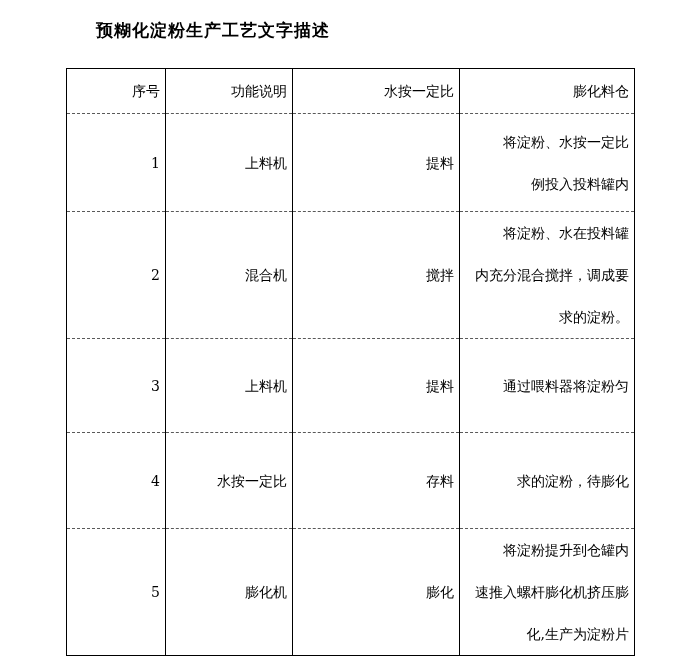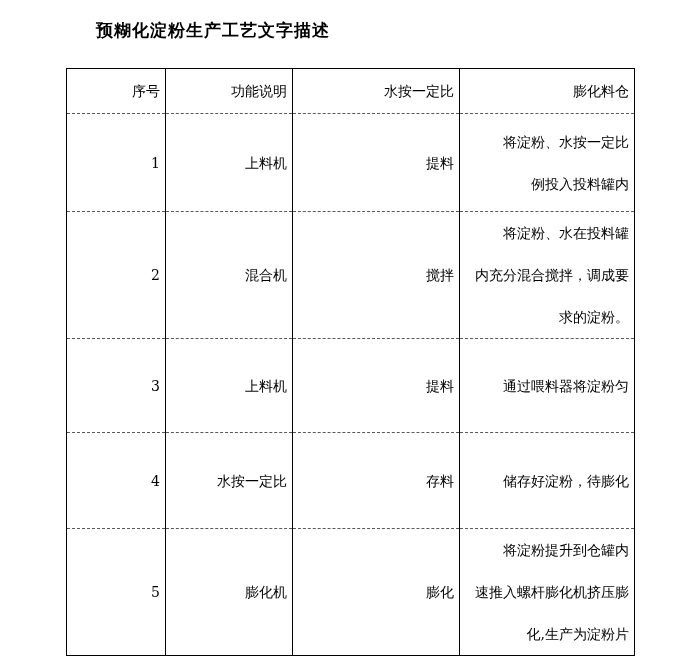--- a/index.html
+++ b/index.html
@@ -107,21 +107,21 @@
       <tr>
         <td class="cell-serial">3</td>
         <td class="cell-device">上料机</td>
         <td class="cell-operation">提料</td>
         <td class="cell-function">通过喂料器将淀粉匀</td>
       </tr>
       <tr>
         <td class="cell-serial">4</td>
         <td class="cell-device">水按一定比</td>
         <td class="cell-operation">存料</td>
-        <td class="cell-function">储存好淀粉，待膨化</td>
+        <td class="cell-function">求的淀粉，待膨化</td>
       </tr>
       <tr>
         <td class="cell-serial">5</td>
         <td class="cell-device">膨化机</td>
         <td class="cell-operation">膨化</td>
         <td class="cell-function">将淀粉提升到仓罐内
 速推入螺杆膨化机挤压膨
 化,生产为淀粉片</td>
       </tr>
     </tbody>

